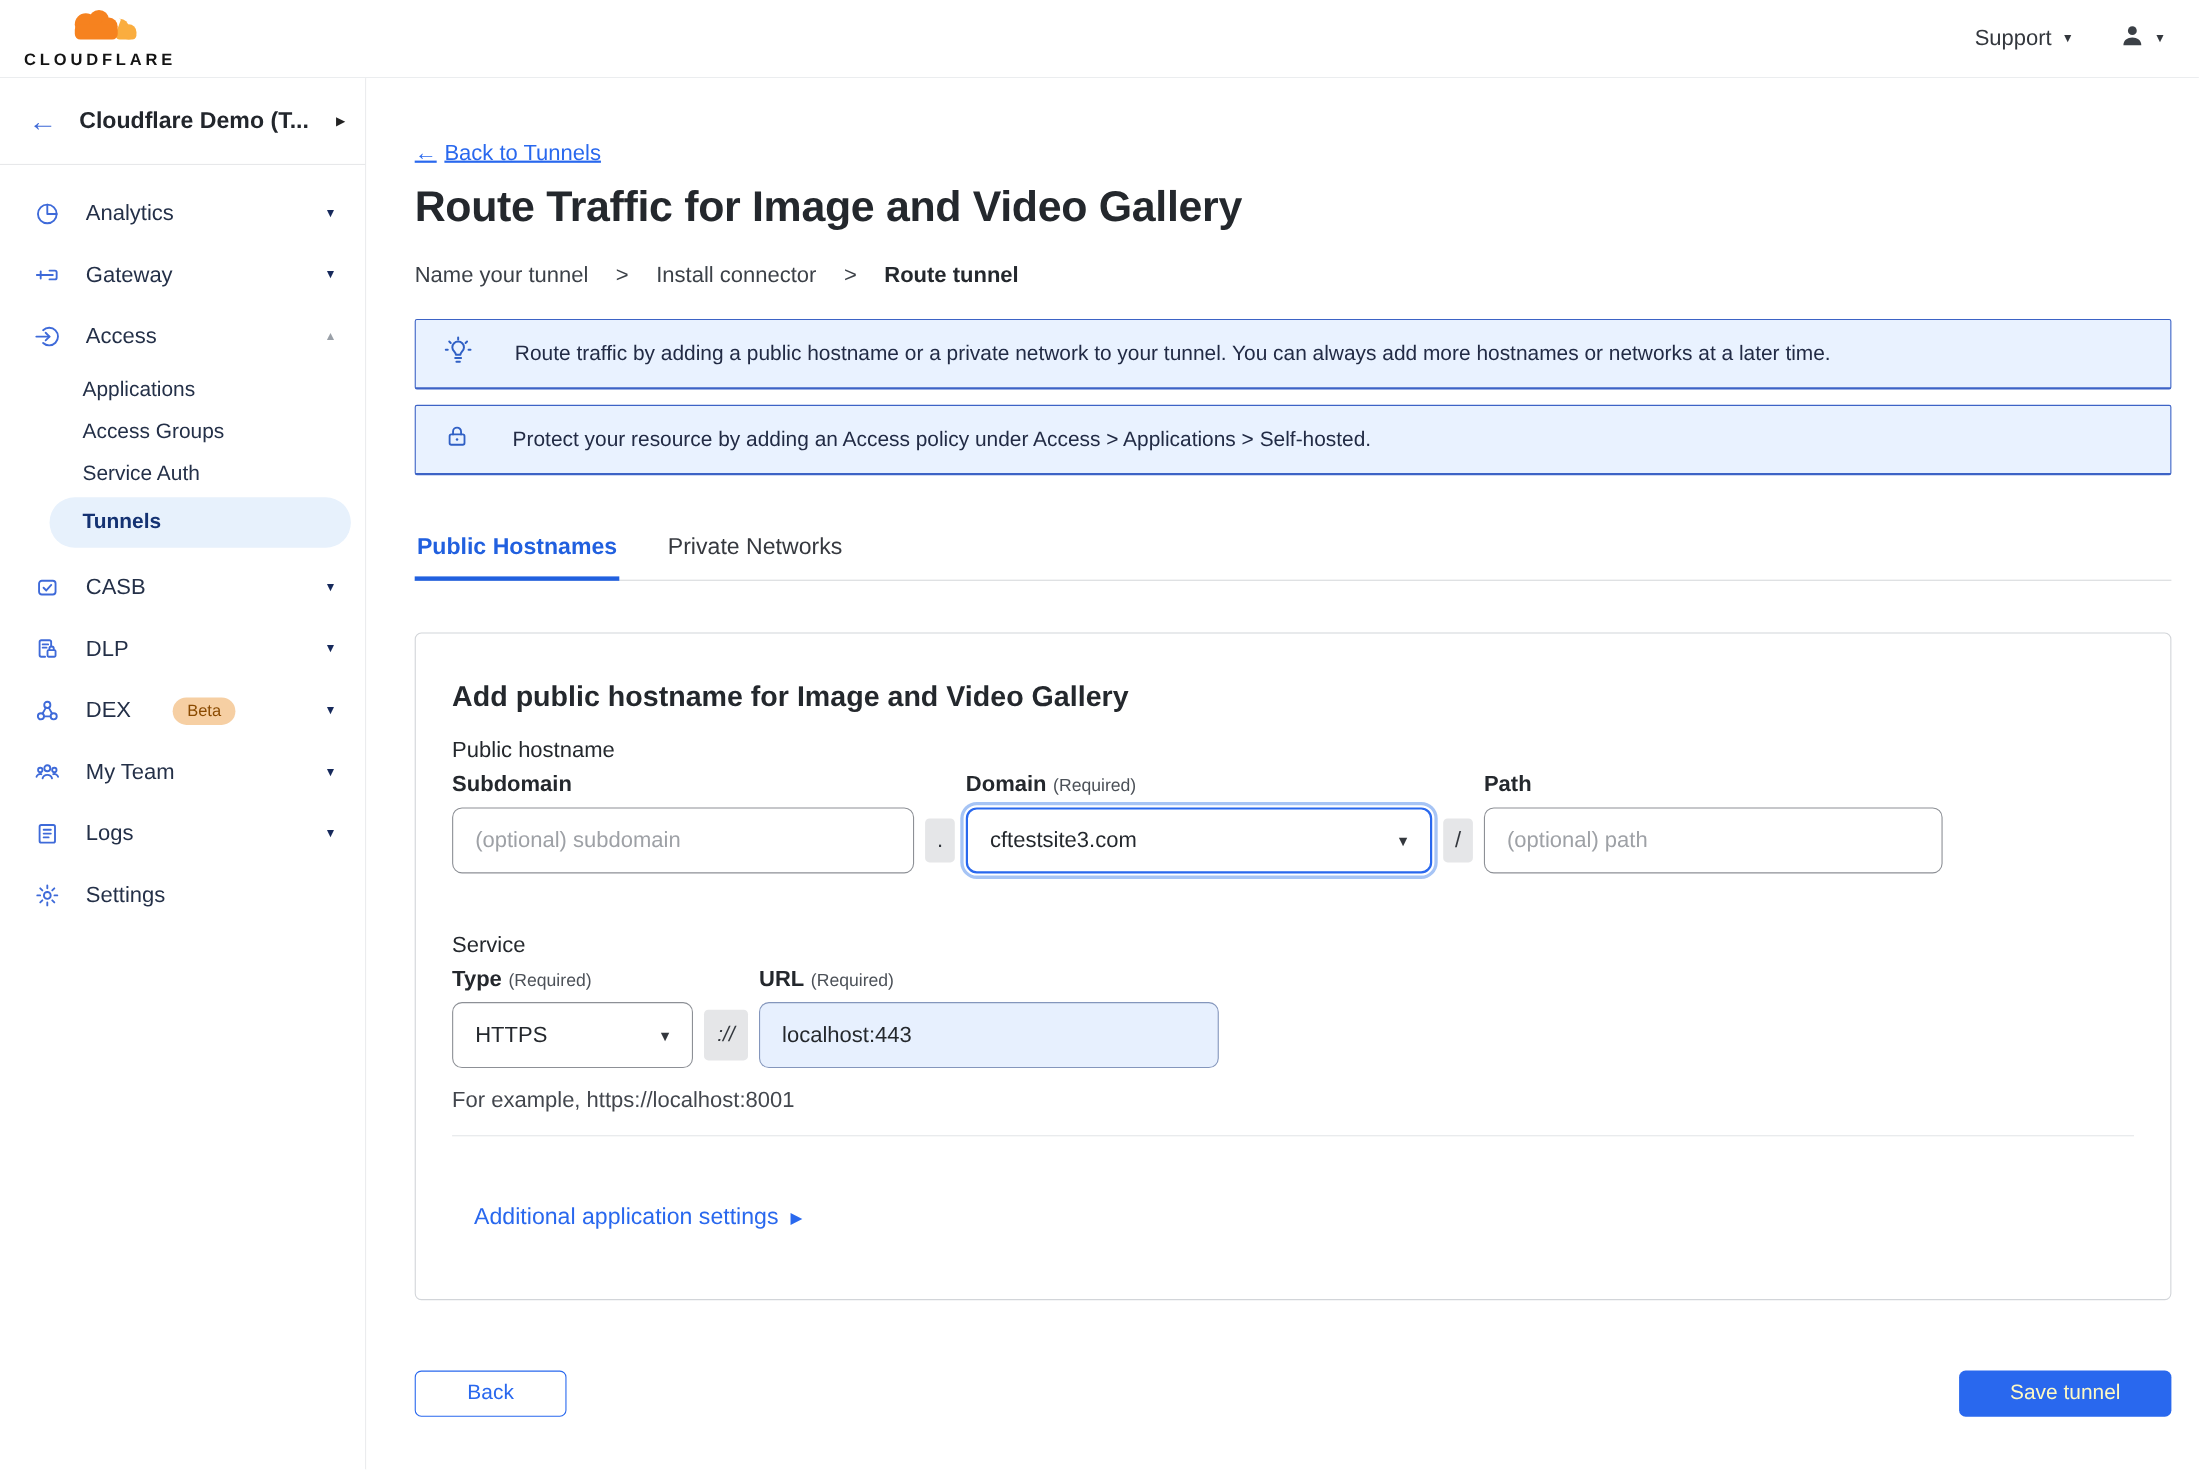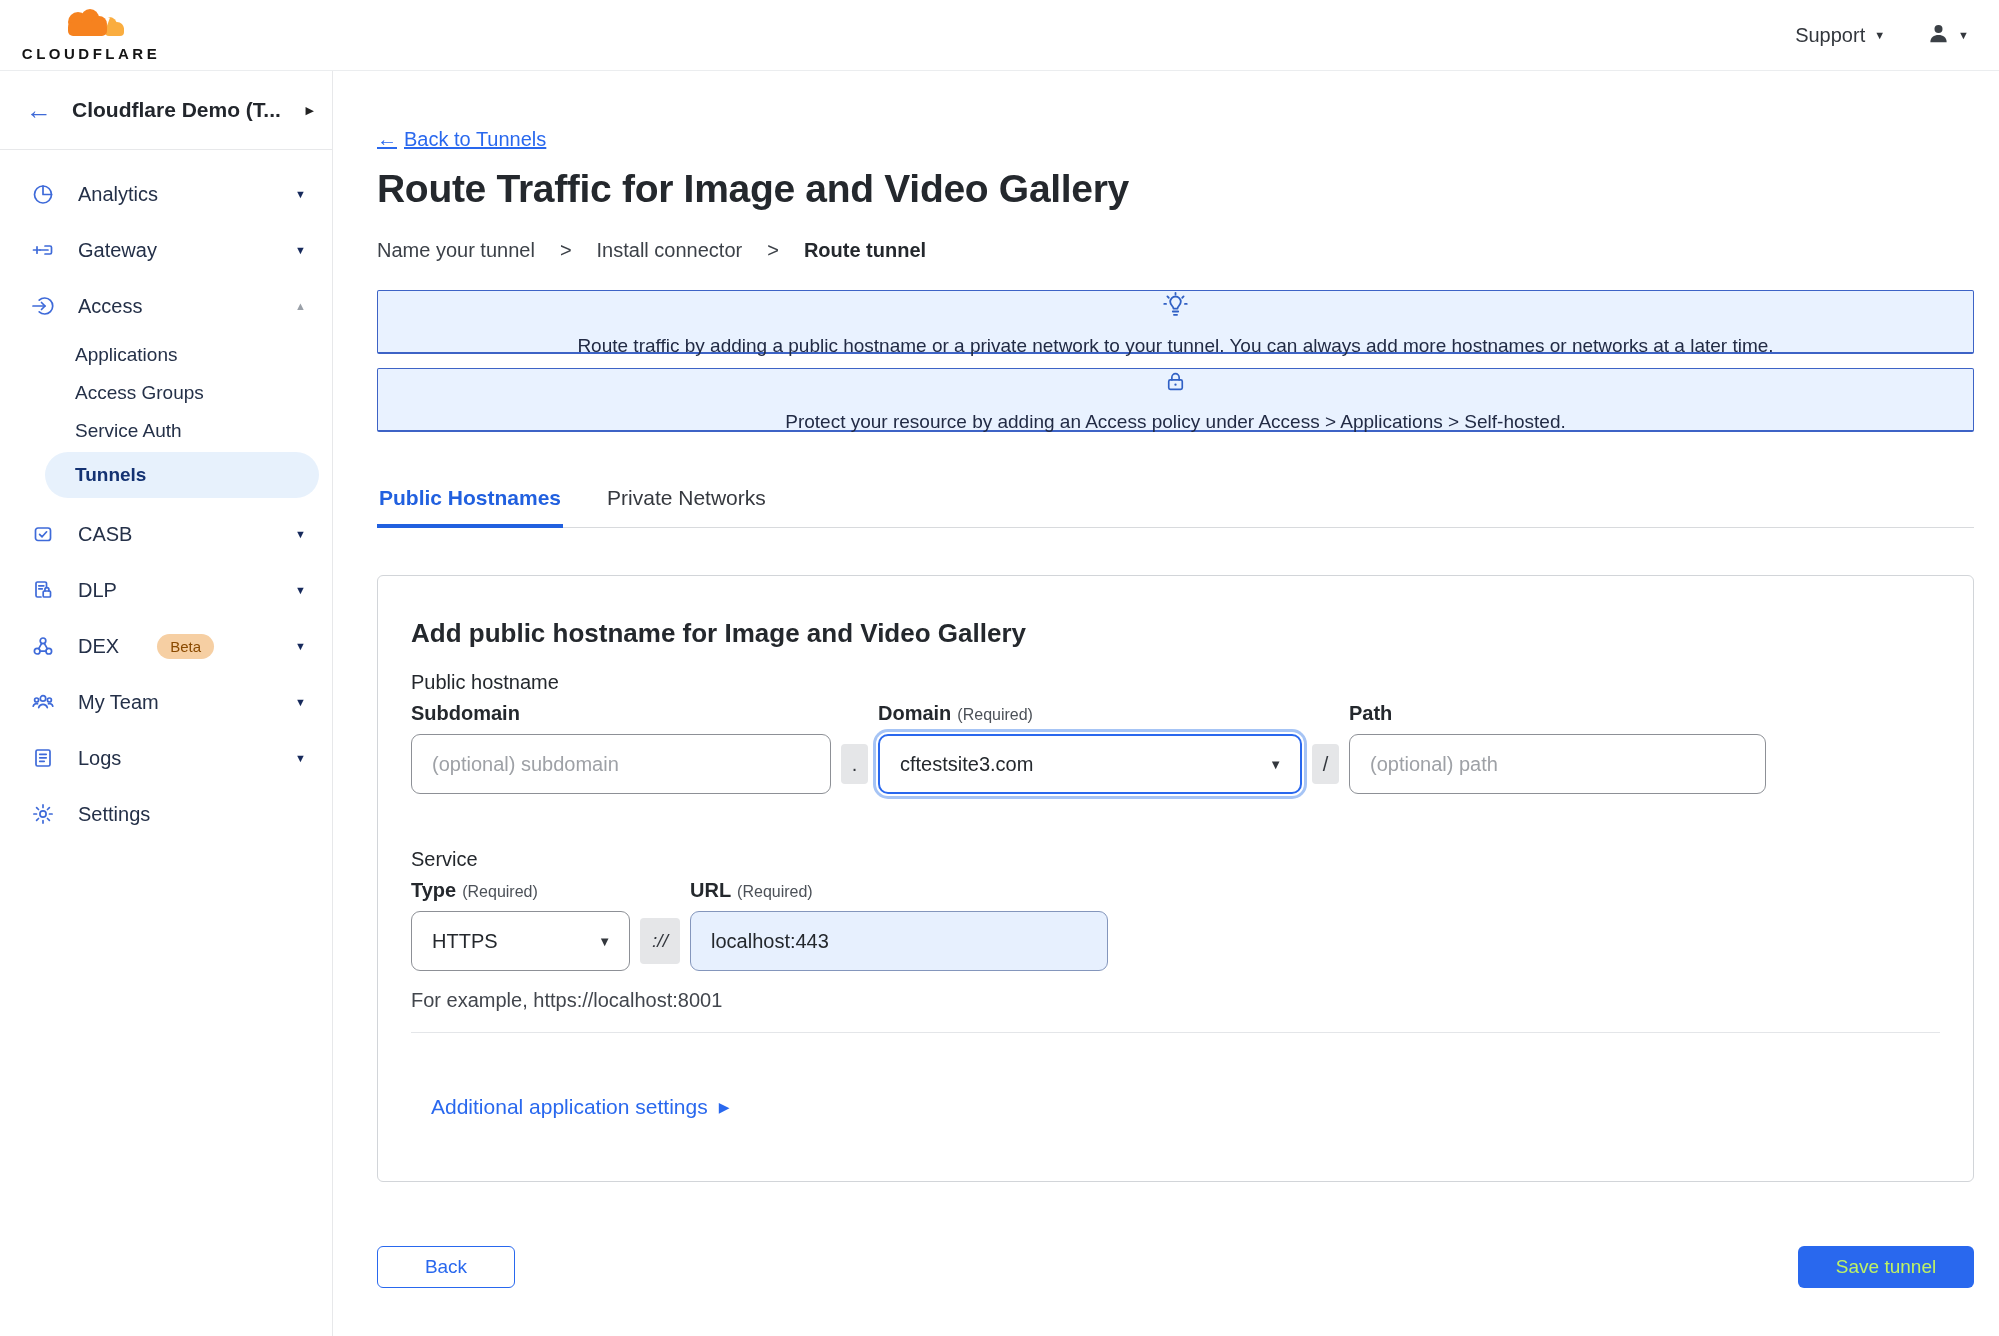--- a/index.html
+++ b/index.html
@@ -44,23 +44,23 @@
 
   
   .main { flex:1; padding:57px 25px 0 44px; background:#fff; min-width:0; }
   .back-link { display:inline-flex; align-items:center; gap:7px; color:#2968ee;
     font-size:20px; text-decoration:underline; cursor:pointer; }
   .page-title { font-size:39px; font-weight:bold; color:#24282d; margin-top:16px; letter-spacing:-0.3px; }
   .steps { display:flex; align-items:center; gap:25px; margin-top:28px; font-size:20px; color:#3c4148; }
   .step.current { font-weight:bold; color:#24282d; }
   .step-sep { color:#3c4148; }
 
-  .banner { display:flex; align-items:center; gap:12px; margin-top:28px; height:64px;
+  .banner { display:flex; align-items:center; gap:38px; margin-top:28px; height:64px;
     background:#e9f2ff; border:1px solid #3d63c6; border-bottom-width:2px;
-    border-radius:2px; padding:0 25px; font-size:19px; color:#222b45;flex-direction:column; }
+    border-radius:2px; padding:0 25px; font-size:19px; color:#222b45; }
   .banner + .banner { margin-top:14px; }
   .banner-link { color:#222b45; cursor:pointer; }
 
   .tabs { display:flex; gap:42px; margin-top:46px; border-bottom:1px solid #d8dadd; padding-top:8px; }
   .tab { font-size:21px; color:#36393f; padding:0 2px 14px; cursor:pointer;
     border-bottom:4px solid transparent; margin-bottom:-1px; }
   .tab.active { color:#2160df; font-weight:bold; border-bottom-color:#2160df; }
 
   .card { margin-top:47px; border:1px solid #d2d5d9; border-radius:6px; background:#fff;
     padding:42px 33px 62px; }
@@ -89,21 +89,21 @@
   .example { font-size:20px; color:#42464d; margin-top:18px; }
   .divider { border-top:1px solid #e4e6e9; margin-top:20px; }
   .addl { display:inline-flex; align-items:center; gap:11px; margin:62px 0 0 20px;
     color:#2968ee; font-size:21px; cursor:pointer; }
   .addl-arrow { font-size:14px; }
 
   .footer-row { display:flex; justify-content:space-between; margin-top:64px; }
   .btn { height:42px; border-radius:6px; font-size:19px; cursor:pointer;
     font-family:"Liberation Sans",sans-serif; }
   .btn-back { width:138px; background:#fff; border:1.5px solid #2968ee; color:#2968ee; }
-  .btn-save { width:176px; background:#2968ee; border:none; color:#bef264; }
+  .btn-save { width:193px; background:#2968ee; border:none; color:#fef9c3; }
 </style>
 </head>
 <body>
 
 <div class="app">
 
   <div class="topbar">
     <div class="logo">
       <span>
         <svg width="70" height="32" viewBox="0 0 70 32">

